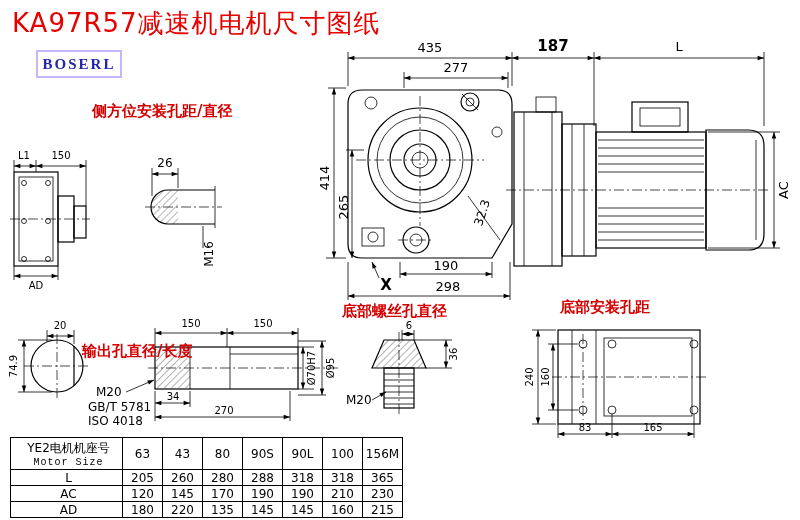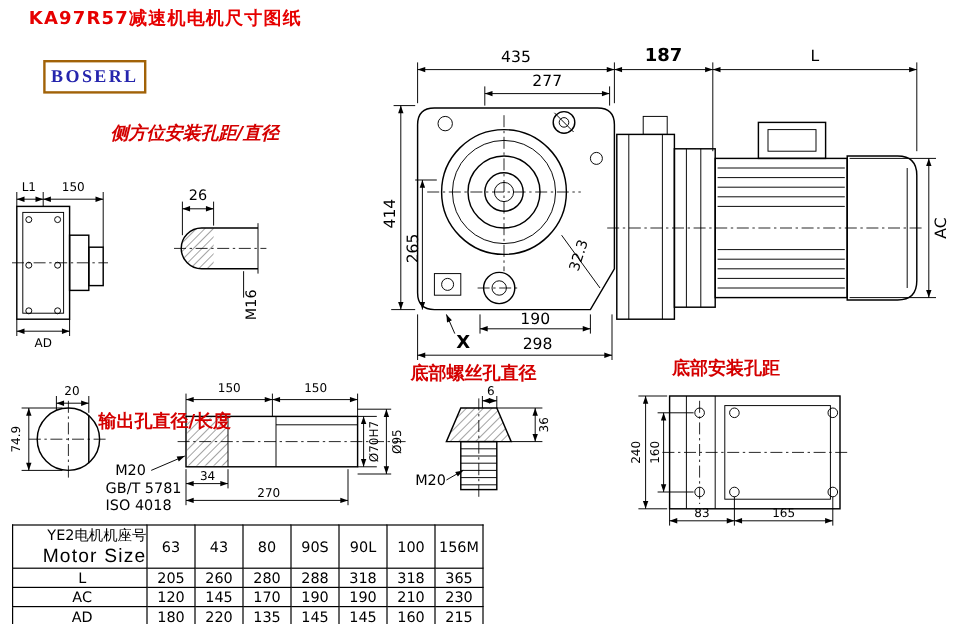--- a/index.html
+++ b/index.html
@@ -1,40 +1,40 @@
 <!DOCTYPE html>
 <html><head>
 <meta charset="utf-8">
 <style>
   * { margin:0; padding:0; box-sizing:border-box; }
   html,body { width:800px; height:520px; background:#ffffff; overflow:hidden;
               font-family:"DejaVu Sans", sans-serif; }
   .abs { position:absolute; }
-  #title { left:24px; top:6px; font-size:15px; font-weight:bold; color:#e60000; letter-spacing:1px; }
-  #logo  { left:36px; top:50px; width:86px; height:28px; border:2px solid #a16207;
+  #title { left:12px; top:6px; font-size:26px; font-weight:normal; color:#e60000; letter-spacing:1px; }
+  #logo  { left:36px; top:50px; width:86px; height:28px; border:2px solid #c4b5fd;
            display:flex; align-items:center; justify-content:center;
            font-family:"Liberation Serif", serif; font-weight:bold; font-size:15px;
            color:#2525ad; letter-spacing:2px; }
   .red-label { color:#d40000; font-size:15px; font-weight:bold; white-space:nowrap; }
   #drawing { left:0; top:0; }
   
   .s    { stroke:#000; stroke-width:1.2; fill:none; }
   .thin { stroke:#000; stroke-width:0.8; fill:none; }
   .cl   { stroke:#000; stroke-width:0.7; fill:none; stroke-dasharray:10 3 2 3; }
   .t  { font:12px "DejaVu Sans", sans-serif; fill:#000; }
   .ts { font:10px "DejaVu Sans", sans-serif; fill:#000; }
   .t2 { font:13px "DejaVu Sans", sans-serif; fill:#000; }
   .tb { font:bold 15px "DejaVu Sans", sans-serif; fill:#000; }
   
   #spec-table { left:10px; top:437px; border-collapse:collapse; }
   #spec-table td { border:1.5px solid #000; text-align:center; font-size:12px; height:16px; }
-  #spec-table td.c0 { width:112px; text-align:right; padding-left:4px; }
+  #spec-table td.c0 { width:112px; text-align:center; padding-left:4px; }
   #spec-table td.cv { width:40px; }
   #spec-table tr.hd td { height:32px; }
-  .en { font-size:16px; font-family:Liberation Sans, sans-serif; letter-spacing:1px; }
+  .en { font-size:10px; font-family:Liberation Mono, monospace; letter-spacing:1px; }
 </style>
 </head>
 <body>
 
 <svg id="drawing" class="abs" width="800" height="520" viewBox="0 0 800 520">
   <defs>
     <marker id="arr" viewBox="0 0 10 10" refX="10" refY="5" markerWidth="10" markerHeight="8" orient="auto-start-reverse">
       <path d="M0,1.5 L10,5 L0,8.5 Z" fill="#000"></path>
     </marker>
     <pattern id="hatch" width="5" height="5" patternUnits="userSpaceOnUse" patternTransform="rotate(45)">
@@ -324,21 +324,21 @@
   <g>
     <line class="thin" x1="694" y1="414" x2="694" y2="438"></line>
     <line class="thin" x1="612" y1="434" x2="694" y2="434" marker-start="url(#arr)" marker-end="url(#arr)"></line>
     <text class="ts" x="653" y="431" text-anchor="middle">165</text>
   </g>
 </svg>
 
 <div class="abs" id="title">KA97R57减速机电机尺寸图纸</div>
 <div class="abs" id="logo">BOSERL</div>
 
-<div class="abs red-label" style="left:92px; top:102px;font-style:italic;">侧方位安装孔距/直径</div>
+<div class="abs red-label" style="left:92px; top:102px;">侧方位安装孔距/直径</div>
 <div class="abs red-label" style="left:82px; top:298px;margin-top:44px;">输出孔直径/长度</div>
 <div class="abs red-label" style="left:342px; top:302px;">底部螺丝孔直径</div>
 <div class="abs red-label" style="left:560px; top:298px;">底部安装孔距</div>
 
 <table id="spec-table" class="abs">
   <tbody>
       <tr class="hd">
     <td class="c0">
       <div class="cn">YE2电机机座号</div>
       <div class="en">Motor Size</div>

